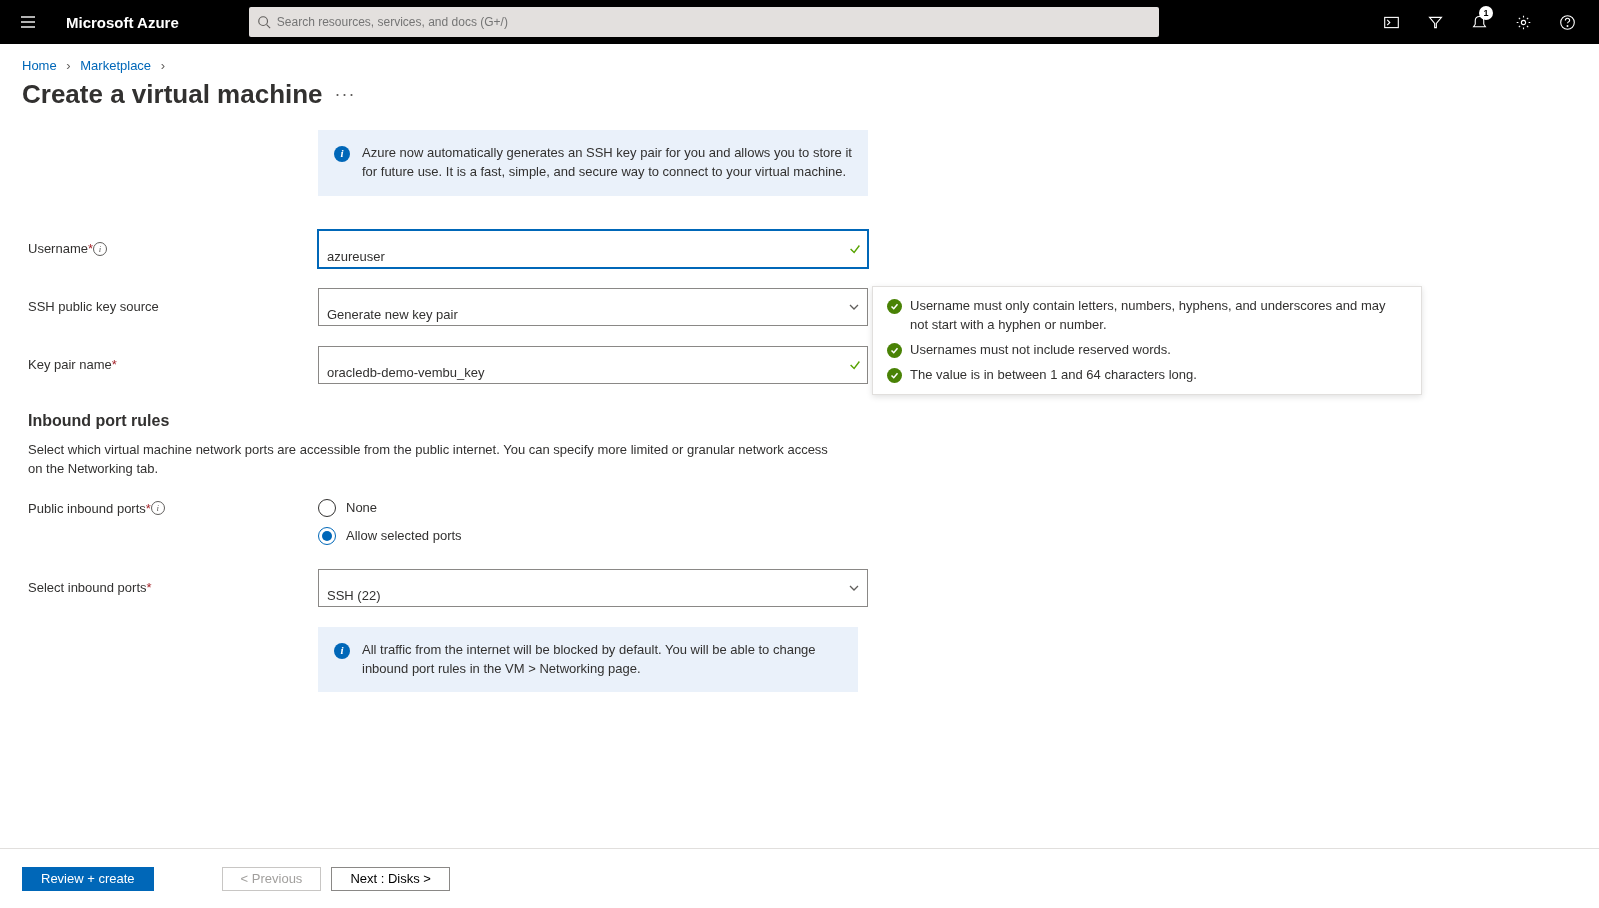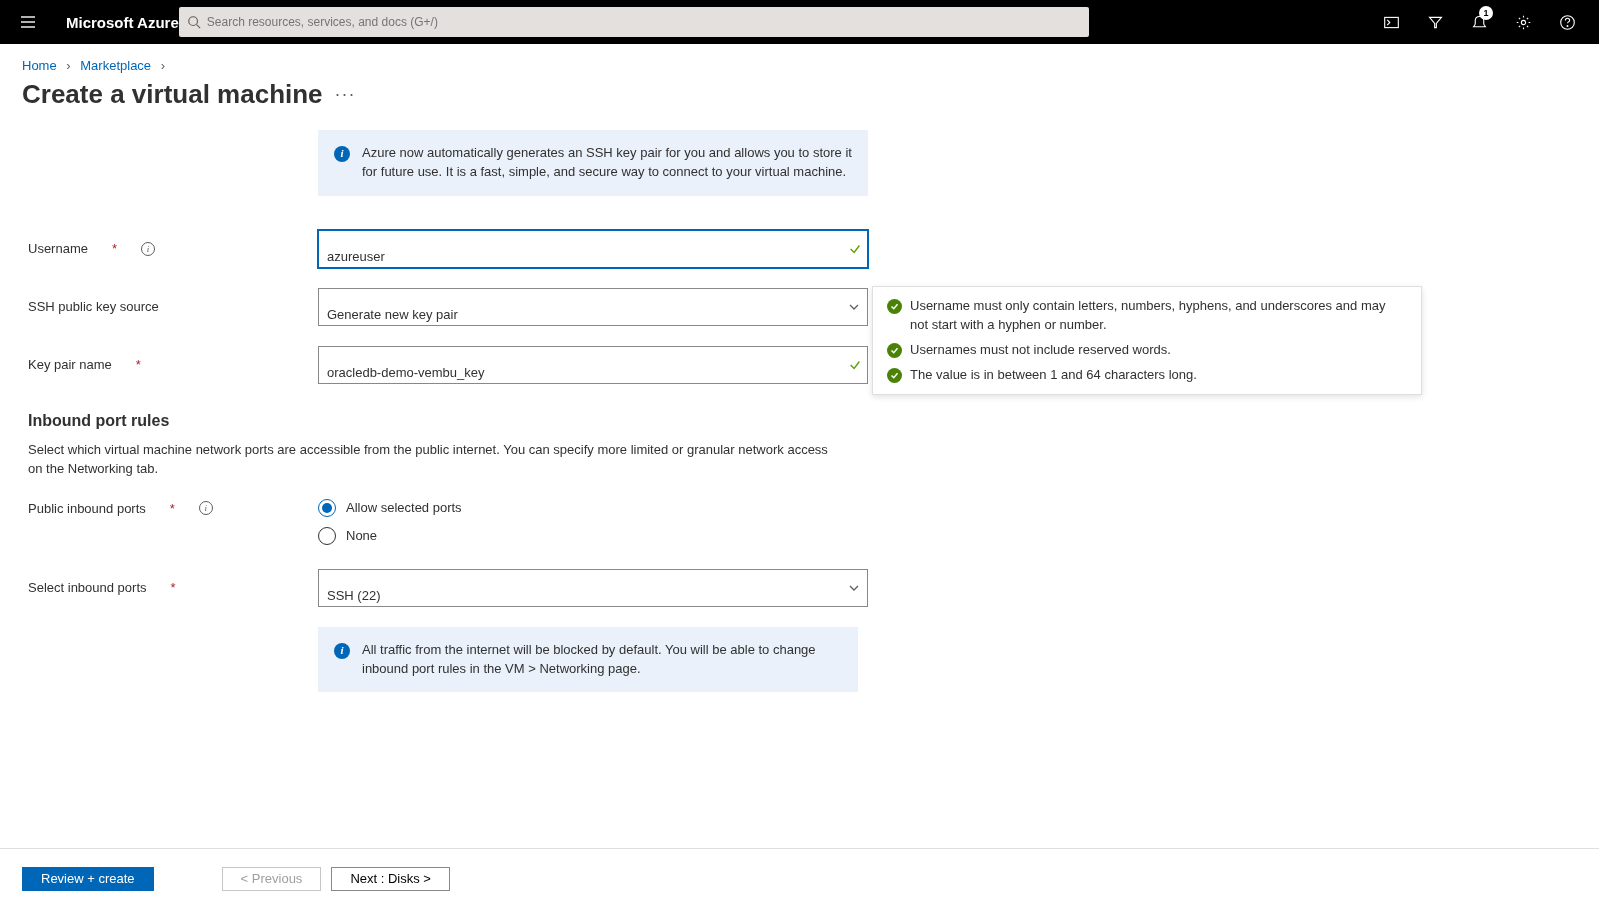--- a/index.html
+++ b/index.html
@@ -2,21 +2,21 @@
 <html><head>
 <meta charset="utf-8">
 <style>
 * { box-sizing: border-box; margin: 0; padding: 0; font-family: "Segoe UI", Arial, sans-serif; }
 body { background: #ffffff; color: #323130; font-size: 14px; }
 
 
 .topbar { background: #000000; height: 44px; display: flex; align-items: center; padding: 0 10px; color: #fff; }
 .hamburger { width: 36px; display:flex; justify-content:center; cursor:pointer; }
 .hamburger svg { width:18px; height:18px; }
-.brand { font-size: 15px; font-weight: 600; margin-left: 20px; white-space: nowrap; }
+.brand { font-size: 15px; font-weight: 600; margin-left: 20px; margin-right: 70px; white-space: nowrap; }
 .search-wrap { flex: 1; max-width: 910px; }
 .search-box { display:flex; align-items:center; background:#e3e0de; border-radius:2px; height:30px; padding:0 8px; }
 .search-box input { flex:1; background:transparent; border:none; outline:none; font-size:12px; color:#323130; padding-left:6px; }
 .topbar-icons { margin-left:auto; display:flex; align-items:center; gap:0; }
 .topbar-icon { width:44px; height:44px; display:flex; align-items:center; justify-content:center; color:#fff; cursor:pointer; position:relative; }
 .topbar-icon svg { width:17px; height:17px; }
 .badge { position:absolute; top:6px; right:8px; background:#fff; color:#000; border-radius:50%; width:14px; height:14px; font-size:9px; font-weight:600; display:flex; align-items:center; justify-content:center; }
 
 
 .crumbs { padding: 14px 22px 4px; font-size:13px; }
@@ -28,21 +28,21 @@
 
 
 .content { padding: 0 28px 100px; position:relative; }
 .form-col { max-width: 840px; margin-left: 0; }
 .form-inner { padding-left: 290px; }
 
 .info-banner { background:#eaf1fa; border: none; padding:14px 16px; display:flex; gap:12px; margin-bottom: 34px; font-size:13px; color:#323130; line-height:1.45; }
 .info-icon-circle { width:16px; height:16px; border-radius:50%; background:#0067b8; color:#fff; display:flex; align-items:center; justify-content:center; font-size:11px; font-weight:700; flex-shrink:0; margin-top:2px; font-style:italic; font-family:Georgia,serif; }
 
 .form-row { display:flex; align-items:center; margin-bottom: 20px; }
-.form-row .label-cell { width: 290px; flex-shrink:0; font-size:13px; color:#323130; display:flex; align-items:center; gap:24px; }
+.form-row .label-cell { width: 290px; flex-shrink:0; font-size:13px; color:#323130; display:flex; align-items:center; gap:0; }
 .form-row .control-cell { flex:1; }
 .req-star { color:#a4262c; }
 .info-glyph { width:14px; height:14px; border:1px solid #605e5c; border-radius:50%; display:inline-flex; align-items:center; justify-content:center; font-size:9px; color:#605e5c; cursor:help; font-style:italic; font-family:Georgia,serif; }
 
 .text-input, .select-box { width:100%; max-width:554px; height:38px; border:1px solid #8a8886; padding:16px 28px 0 8px; font-size:13px; background:#fff; position:relative; display:flex; align-items:center; }
 .text-input.focused { border:1px solid #0067b8; outline:1px solid #0067b8; }
 .validated-check { position:absolute; right:6px; top:50%; transform:translateY(-50%); color:#57a300; }
 .input-wrap { position:relative; max-width:554px; }
 .chev-down { position:absolute; right:8px; top:50%; transform:translateY(-50%); color:#605e5c; pointer-events:none; }
 .input-text-content { font-size:13px; color:#323130; }
@@ -212,28 +212,28 @@
 
     <div class="form-row" style="align-items:flex-start;">
       <div class="label-cell" style="padding-top:2px;">
         <span>Public inbound ports</span>
         <span class="req-star">*</span>
         <span class="info-glyph">i</span>
       </div>
       <div class="control-cell">
         <div class="radio-group">
           <div class="radio-opt">
+            <span class="radio-circ"></span>
+            <span>None</span>
+          </div>
+          <div class="radio-opt">
             <span class="radio-circ sel">
                 <span class="radio-dot"></span>
               </span>
             <span>Allow selected ports</span>
-          </div>
-          <div class="radio-opt">
-            <span class="radio-circ"></span>
-            <span>None</span>
           </div>
         </div>
       </div>
     </div>
 
     <div class="form-row" style="margin-top:24px;align-items:center;">
       <div class="label-cell">
         <span>Select inbound ports</span>
         <span class="req-star">*</span>
       </div>

